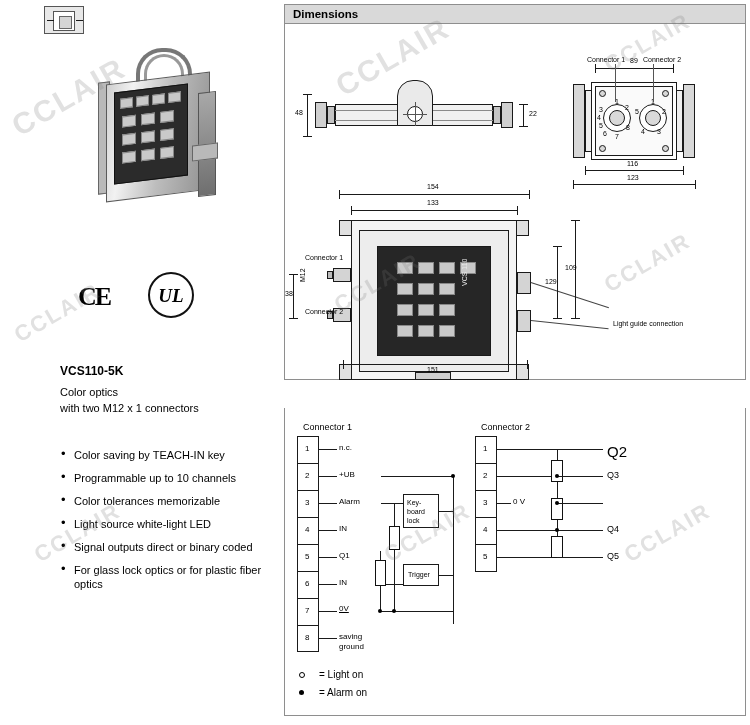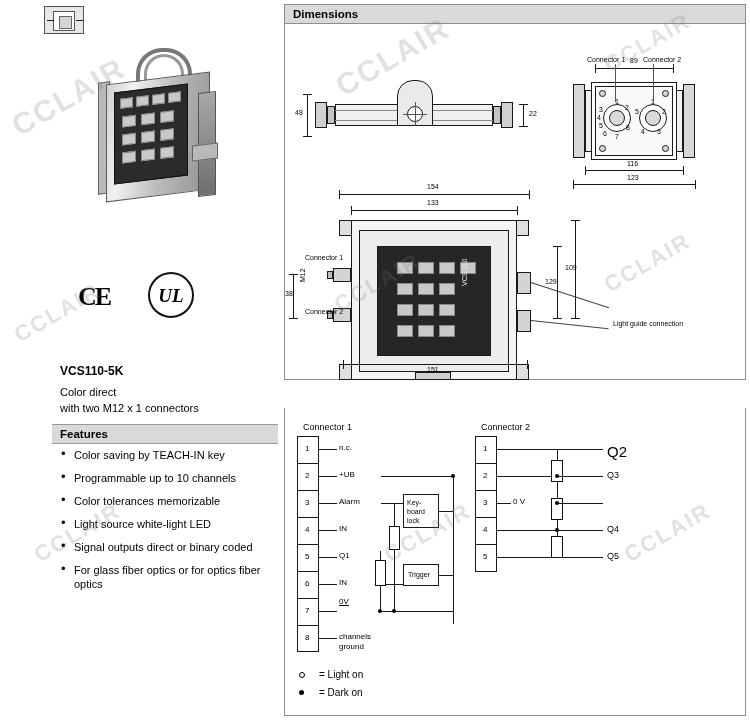--- a/index.html
+++ b/index.html
@@ -166,34 +166,31 @@
         <div class="key" style="left:26px;top:60px;width:14px;height:11px;"></div>
         <div class="key" style="left:45px;top:60px;width:14px;height:11px;"></div>
       </div>
       <div class="mount" style="left:100px;top:96px;width:26px;height:16px;transform:skewY(-7deg);"></div>
     </div>
 
     <div class="ce">CE</div>
     <div class="ul">UL</div>
 
     <div class="model-name">VCS110-5K</div>
-    <div class="model-desc1">Color direct</div>
+    <div class="model-desc1">Color optics</div>
     <div class="model-desc2">with two M12 x 1 connectors</div>
 
-    <div class="bar" style="top:424px;">
-      <span>Features</span>
-    </div>
 
     <div class="features">
       <div class="feat-item">Color saving by TEACH-IN key</div>
       <div class="feat-item">Programmable up to 10 channels</div>
       <div class="feat-item">Color tolerances memorizable</div>
       <div class="feat-item">Light source white-light LED</div>
       <div class="feat-item">Signal outputs direct or binary coded</div>
-      <div class="feat-item">For glass fiber optics or for optics fiber optics</div>
+      <div class="feat-item">For glass lock optics or for plastic fiber optics</div>
     </div>
   </div>
 
   <div class="right">
 
     <div class="sect sect-dim">
       <span>Dimensions</span>
     </div>
 
     <div class="panel dim-panel">
@@ -384,23 +381,23 @@
       <div class="lbl9" style="left:54px;top:62px;">+UB</div>
       <div class="ln lnh" style="left:34px;top:95px;width:18px;"></div>
       <div class="lbl9" style="left:54px;top:89px;">Alarm</div>
       <div class="ln lnh" style="left:34px;top:122px;width:18px;"></div>
       <div class="lbl9" style="left:54px;top:116px;">IN</div>
       <div class="ln lnh" style="left:34px;top:149px;width:18px;"></div>
       <div class="lbl9" style="left:54px;top:143px;">Q1</div>
       <div class="ln lnh" style="left:34px;top:176px;width:18px;"></div>
       <div class="lbl9" style="left:54px;top:170px;">IN</div>
       <div class="ln lnh" style="left:34px;top:203px;width:18px;"></div>
-      <div class="lbl9" style="left:54px;top:189px;text-decoration:underline;">0V</div>
+      <div class="lbl9" style="left:54px;top:196px;text-decoration:underline;">0V</div>
       <div class="ln lnh" style="left:34px;top:230px;width:18px;"></div>
-      <div class="lbl9" style="left:54px;top:224px;width:42px;white-space:normal;line-height:10px;">channels ground</div>
+      <div class="lbl9" style="left:54px;top:224px;width:42px;white-space:normal;line-height:10px;">saving ground</div>
 
       <div class="ln lnh" style="left:96px;top:68px;width:72px;"></div>
       <div class="ln lnv" style="left:168px;top:68px;height:148px;"></div>
       <div class="ln lnh" style="left:96px;top:203px;width:72px;"></div>
       <div class="jn" style="left:166px;top:66px;"></div>
 
       <div class="box" style="left:118px;top:86px;width:36px;height:34px;background:#fff;"></div>
       <div class="lbl" style="left:122px;top:90px;width:30px;white-space:normal;line-height:9px;">Key-board lock</div>
       <div class="ln lnh" style="left:96px;top:95px;width:22px;"></div>
       <div class="ln lnh" style="left:154px;top:103px;width:14px;"></div>
@@ -457,21 +454,21 @@
       <div class="lbl9" style="left:322px;top:116px;font-size:9px;">Q4</div>
       <div class="lbl9" style="left:322px;top:143px;font-size:9px;">Q5</div>
 
       <div class="jn" style="left:270px;top:66px;"></div>
       <div class="jn" style="left:270px;top:93px;"></div>
       <div class="jn" style="left:270px;top:120px;"></div>
 
       <div class="doto" style="left:14px;top:264px;"></div>
       <div class="lbl9" style="left:34px;top:261px;font-size:10px;">= Light on</div>
       <div class="dotb" style="left:14px;top:282px;"></div>
-      <div class="lbl9" style="left:34px;top:279px;font-size:10px;">= Dark on</div>
+      <div class="lbl9" style="left:34px;top:279px;font-size:10px;">= Alarm on</div>
     </div>
   </div>
 
   <div class="wm" style="left:6px;  top:80px;">CCLAIR</div>
   <div class="wm wm-s" style="left:10px; top:300px;">CCLAIR</div>
   <div class="wm wm-s" style="left:30px; top:520px;">CCLAIR</div>
   <div class="wm" style="left:330px;top:40px;">CCLAIR</div>
   <div class="wm wm-s" style="left:600px;top:30px;">CCLAIR</div>
   <div class="wm wm-s" style="left:330px;top:270px;">CCLAIR</div>
   <div class="wm wm-s" style="left:600px;top:250px;">CCLAIR</div>

